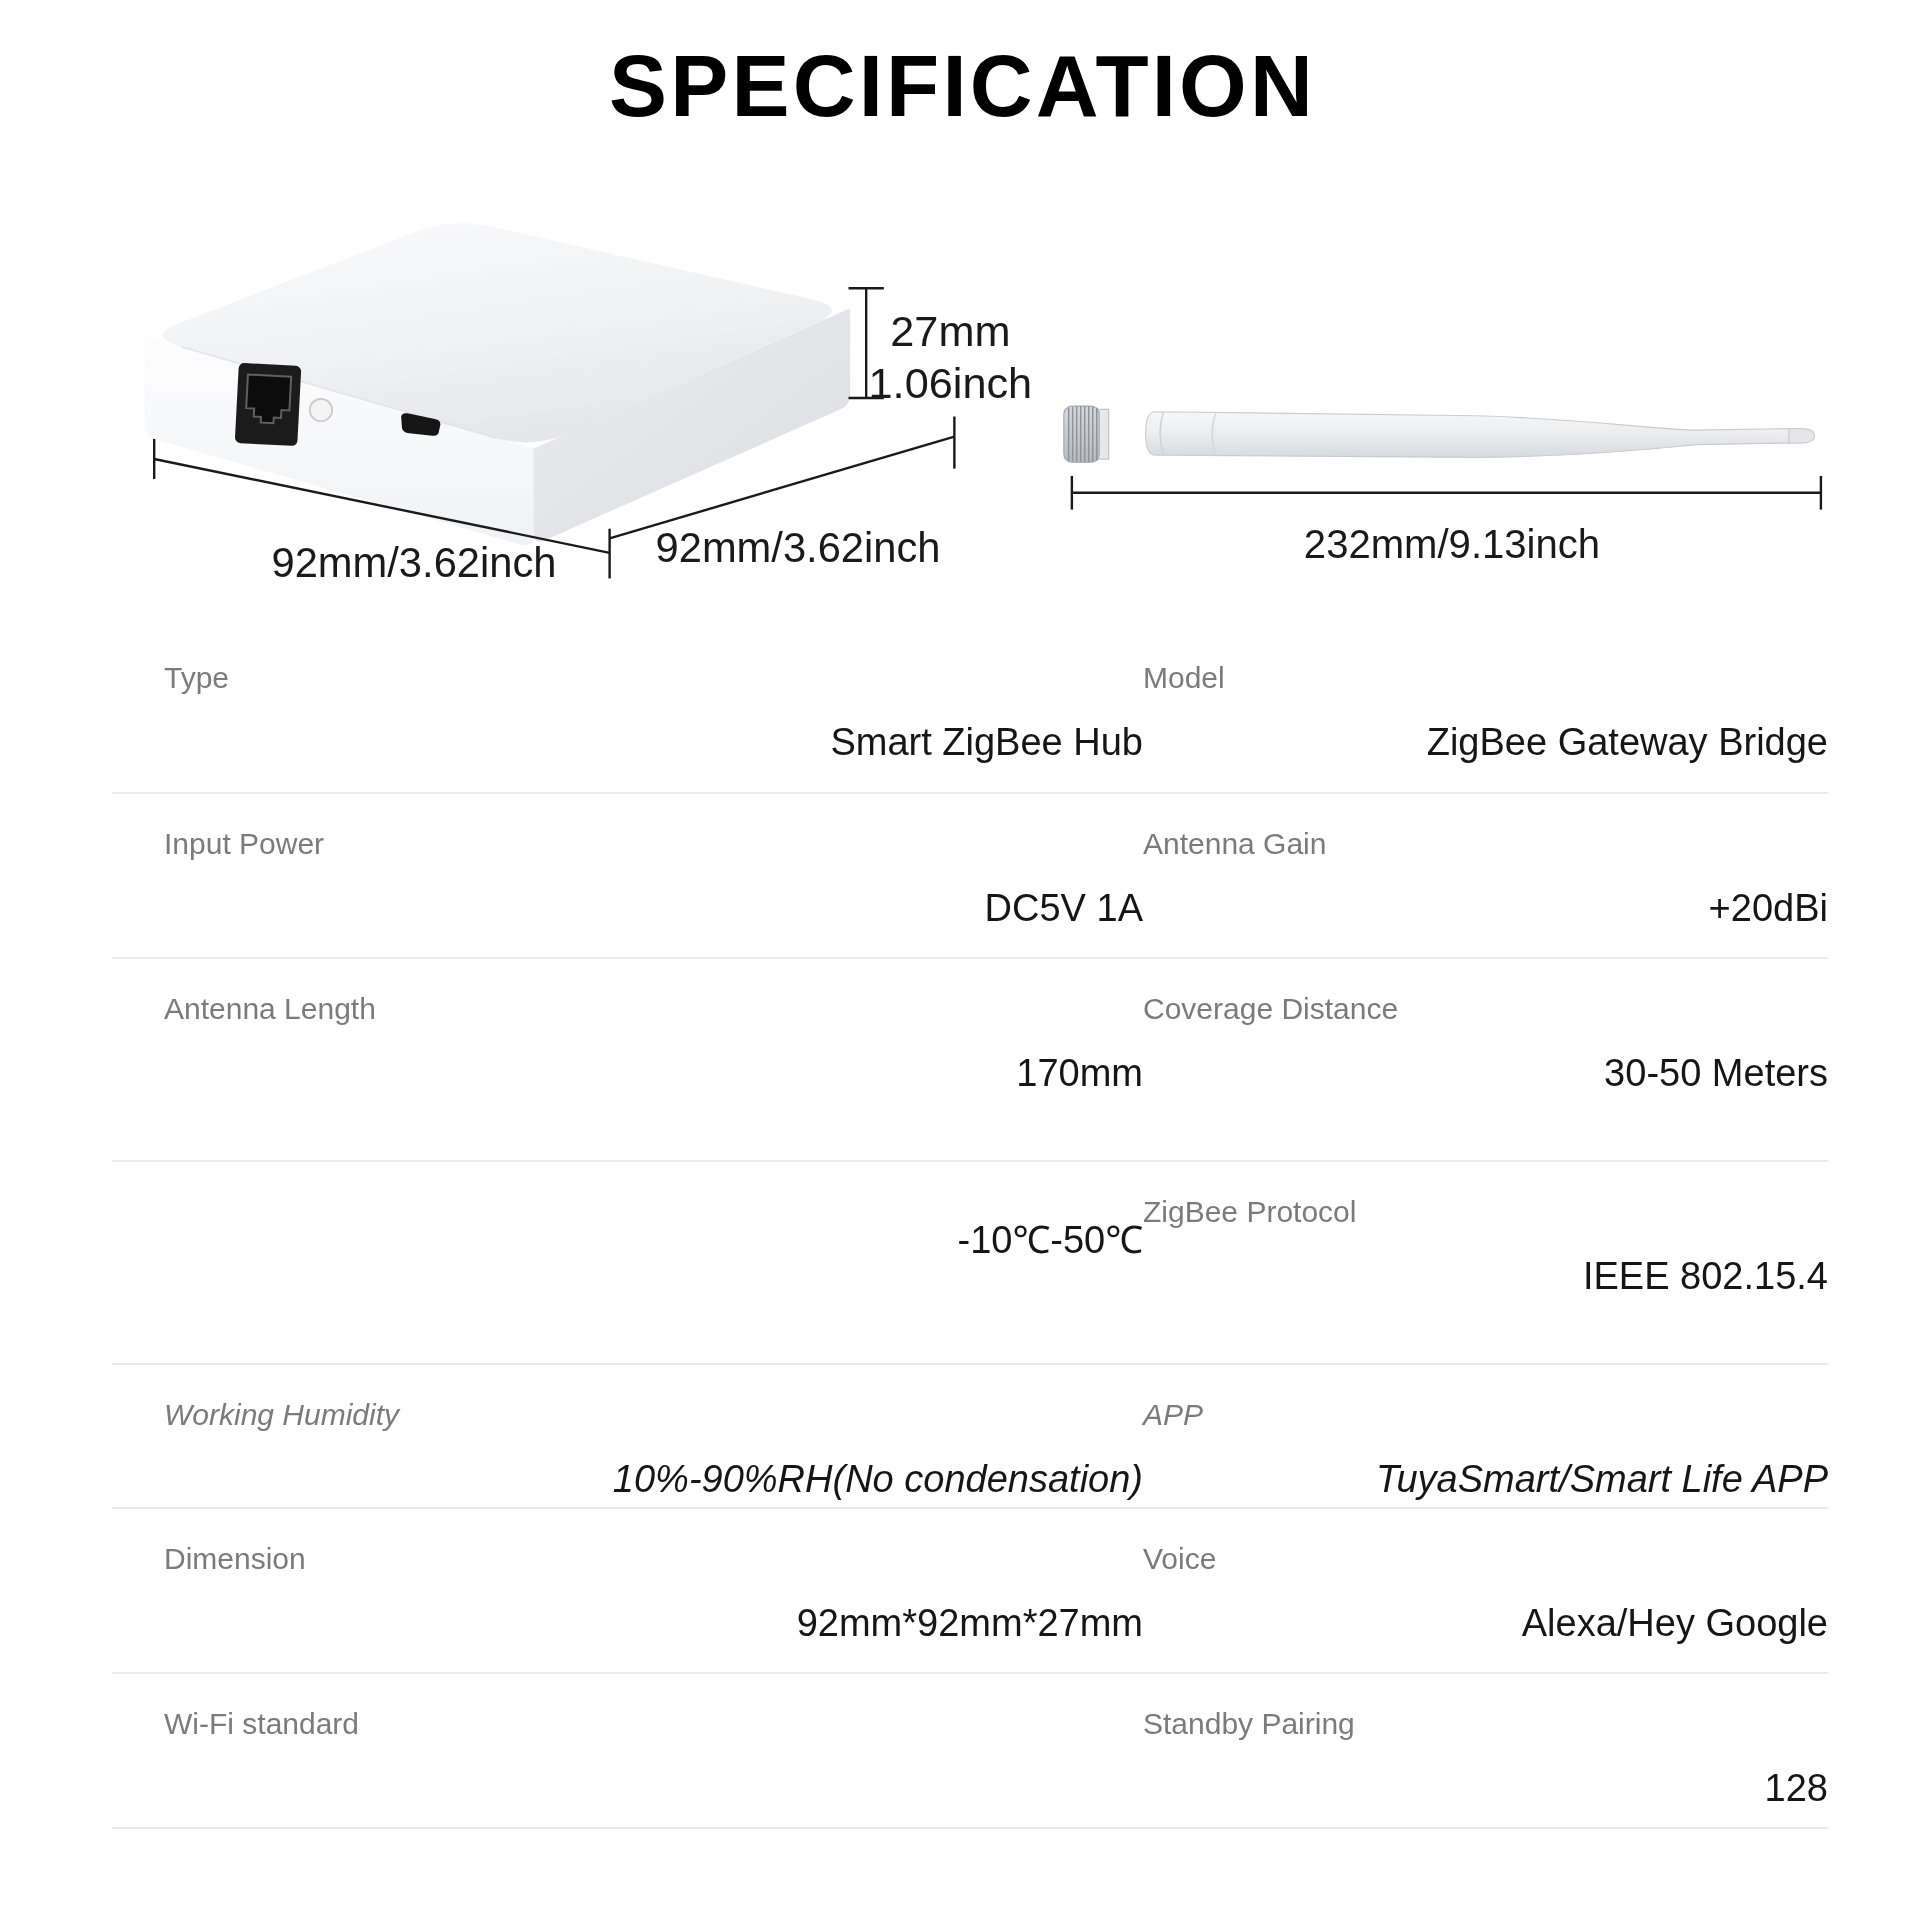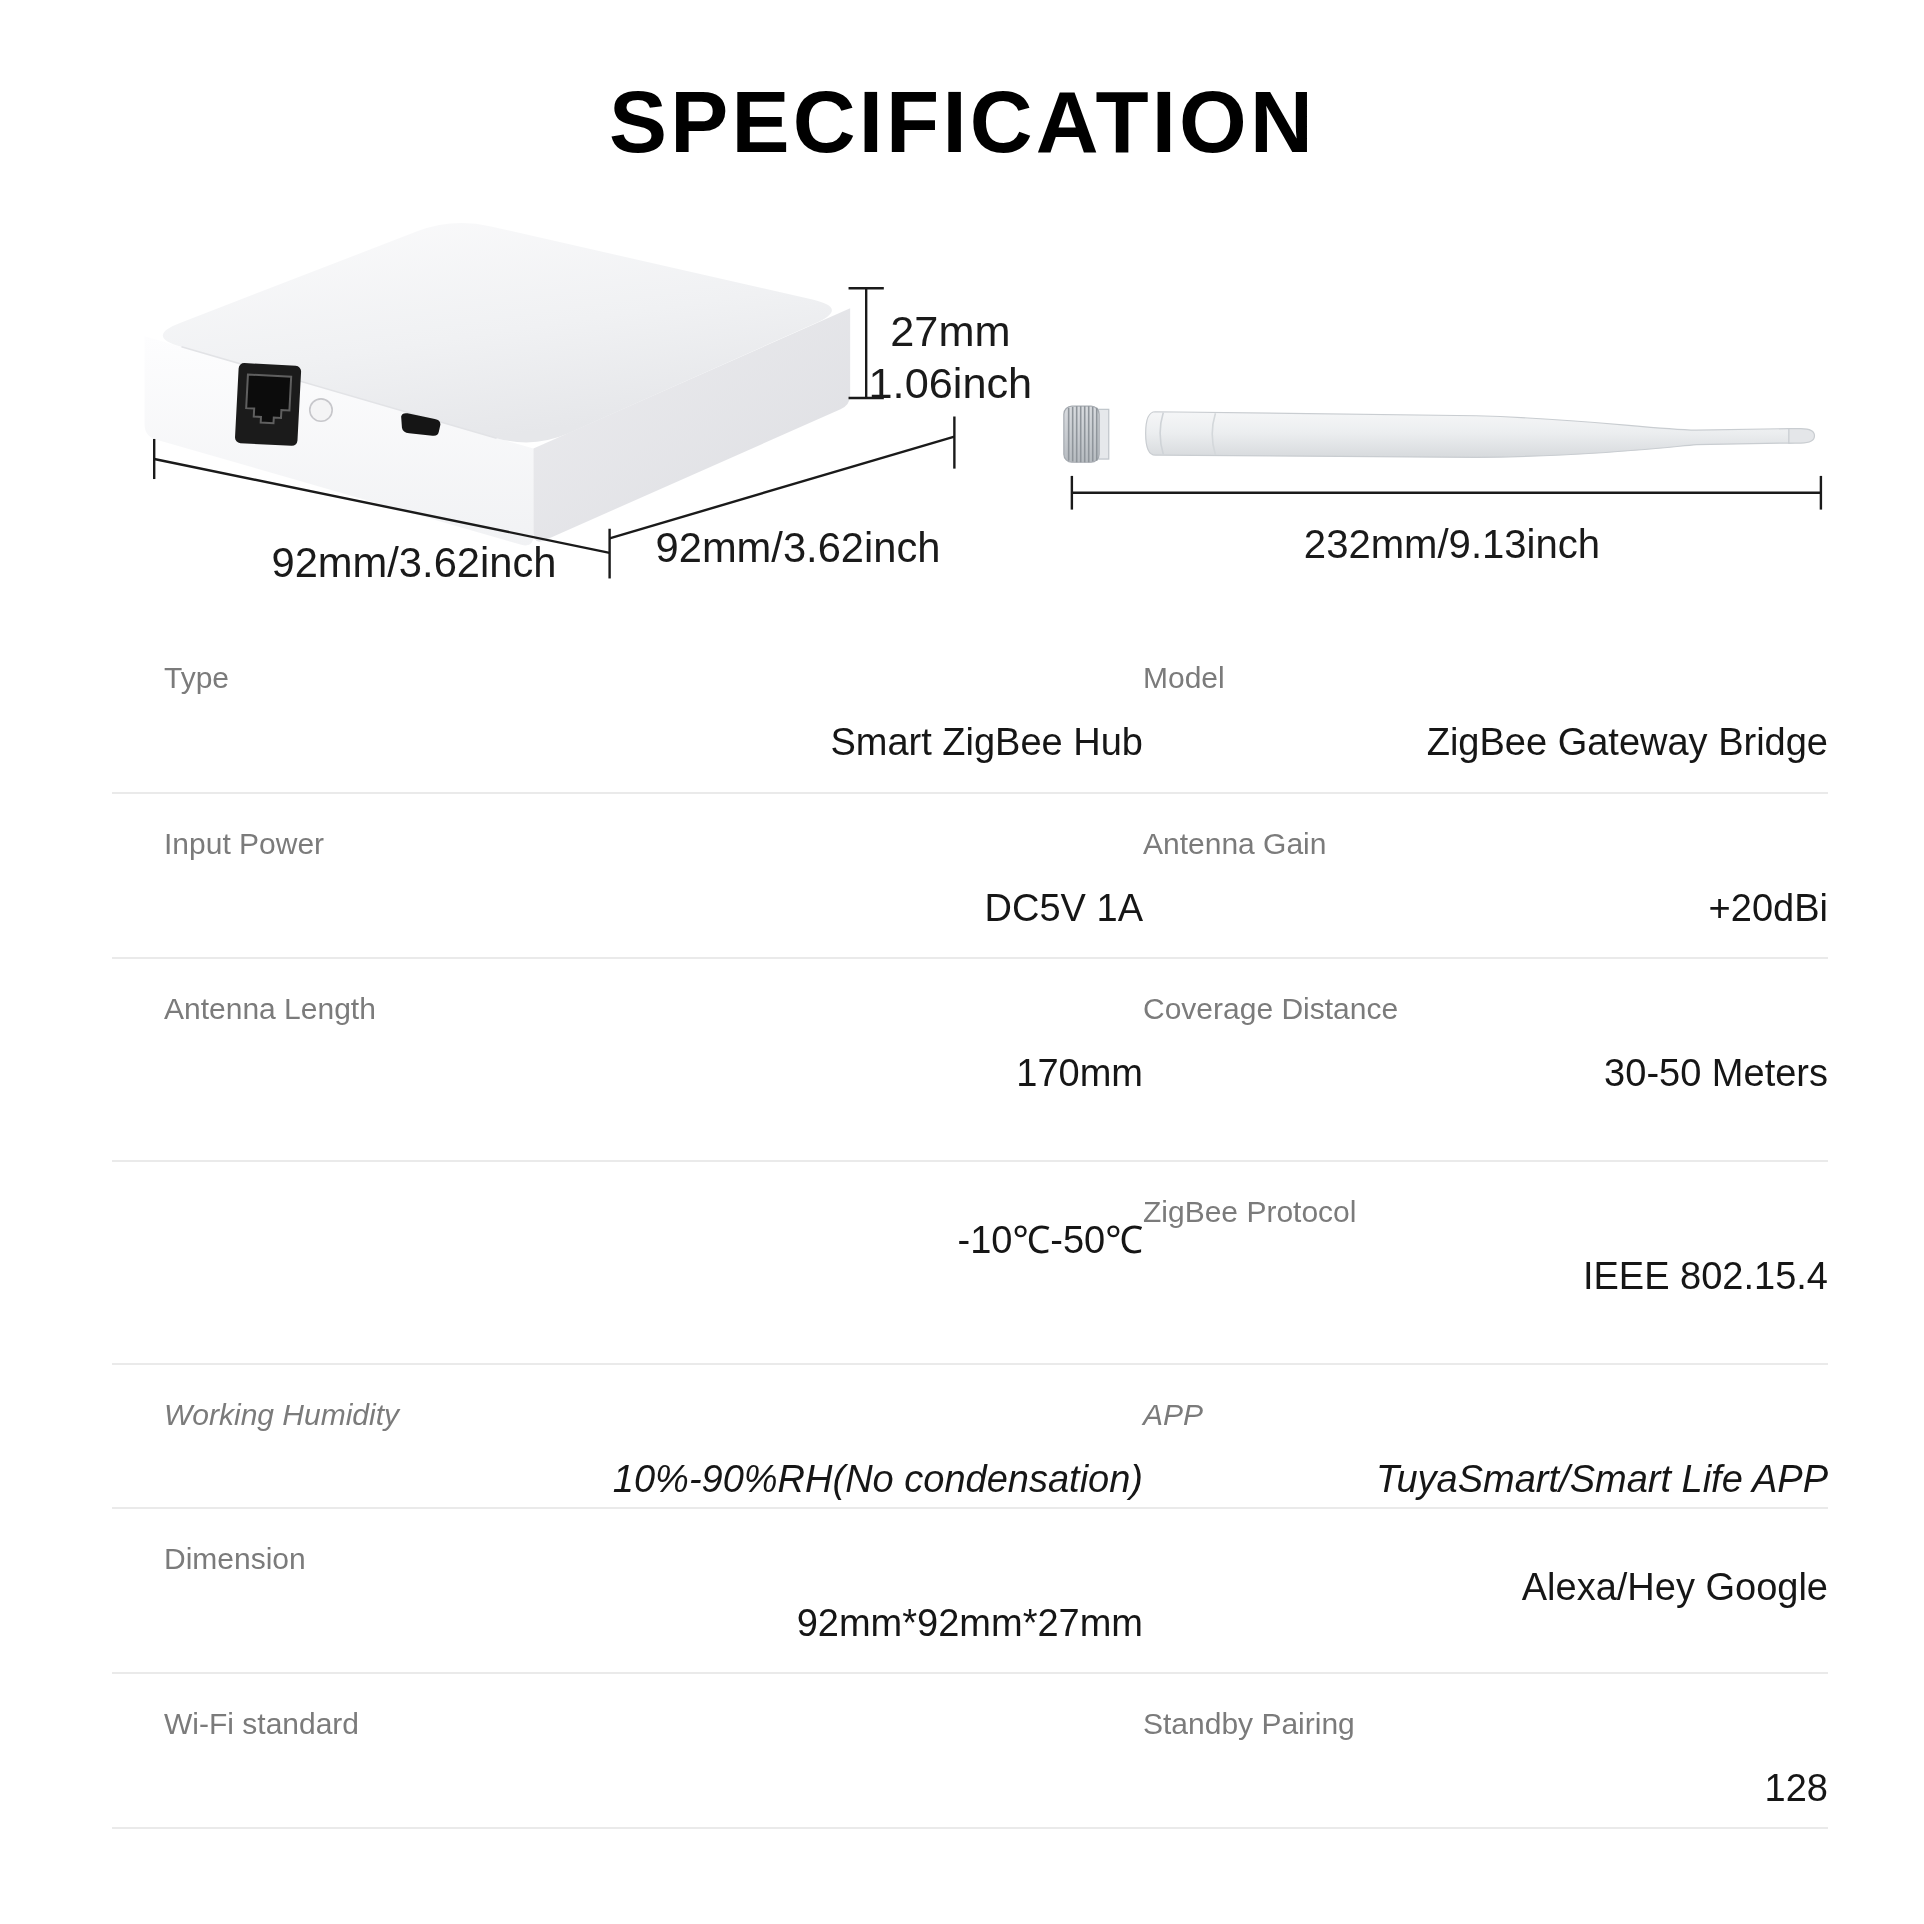--- a/index.html
+++ b/index.html
@@ -11,21 +11,20 @@
     color: #161616;
   }
   .page-title {
     position: absolute;
     top: 36px; left: 0; width: 1925px;
     text-align: center;
     font-size: 87px;
     font-weight: bold;
     letter-spacing: 3.2px;
     color: #000000;
-    margin-top: 36px;
   }
   svg { position: absolute; }
   svg text {
     font-family: "Liberation Sans", sans-serif;
     fill: #1a1a1a;
   }
   .dim-text { font-size: 52px; }
   .dim-text-lg { font-size: 54px; }
   .dim-text-ant { font-size: 50px; }
   #hub-svg { left: 64px; top: 192px; }
@@ -232,20 +231,21 @@
       <div class="spec-value">TuyaSmart/Smart Life APP</div>
     </div>
   </div>
 
   <div class="spec-row r6">
     <div class="spec-cell left">
       <div class="spec-label">Dimension</div>
       <div class="spec-value">92mm*92mm*27mm</div>
     </div>
     <div class="spec-cell right">
+      <div class="spec-label">Voice</div>
       <div class="spec-value">Alexa/Hey Google</div>
     </div>
   </div>
 
   <div class="spec-row last">
     <div class="spec-cell left">
       <div class="spec-label">Wi-Fi standard</div>
     </div>
     <div class="spec-cell right">
       <div class="spec-label">Standby Pairing</div>

